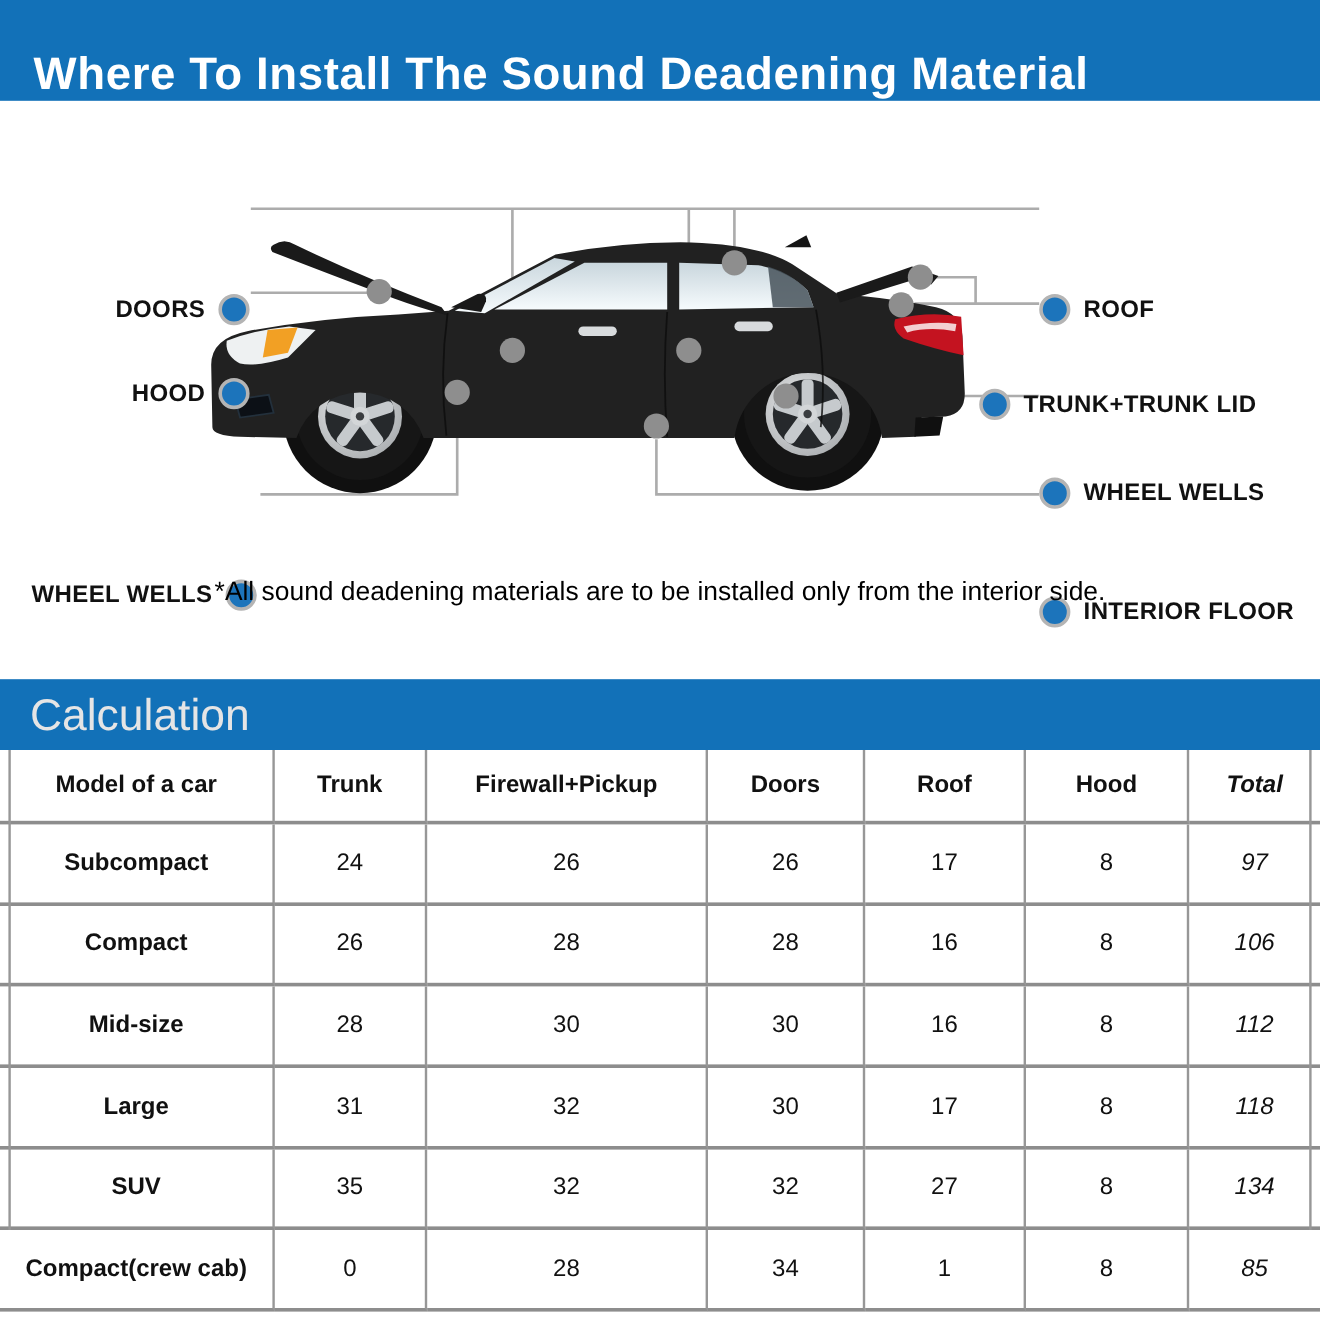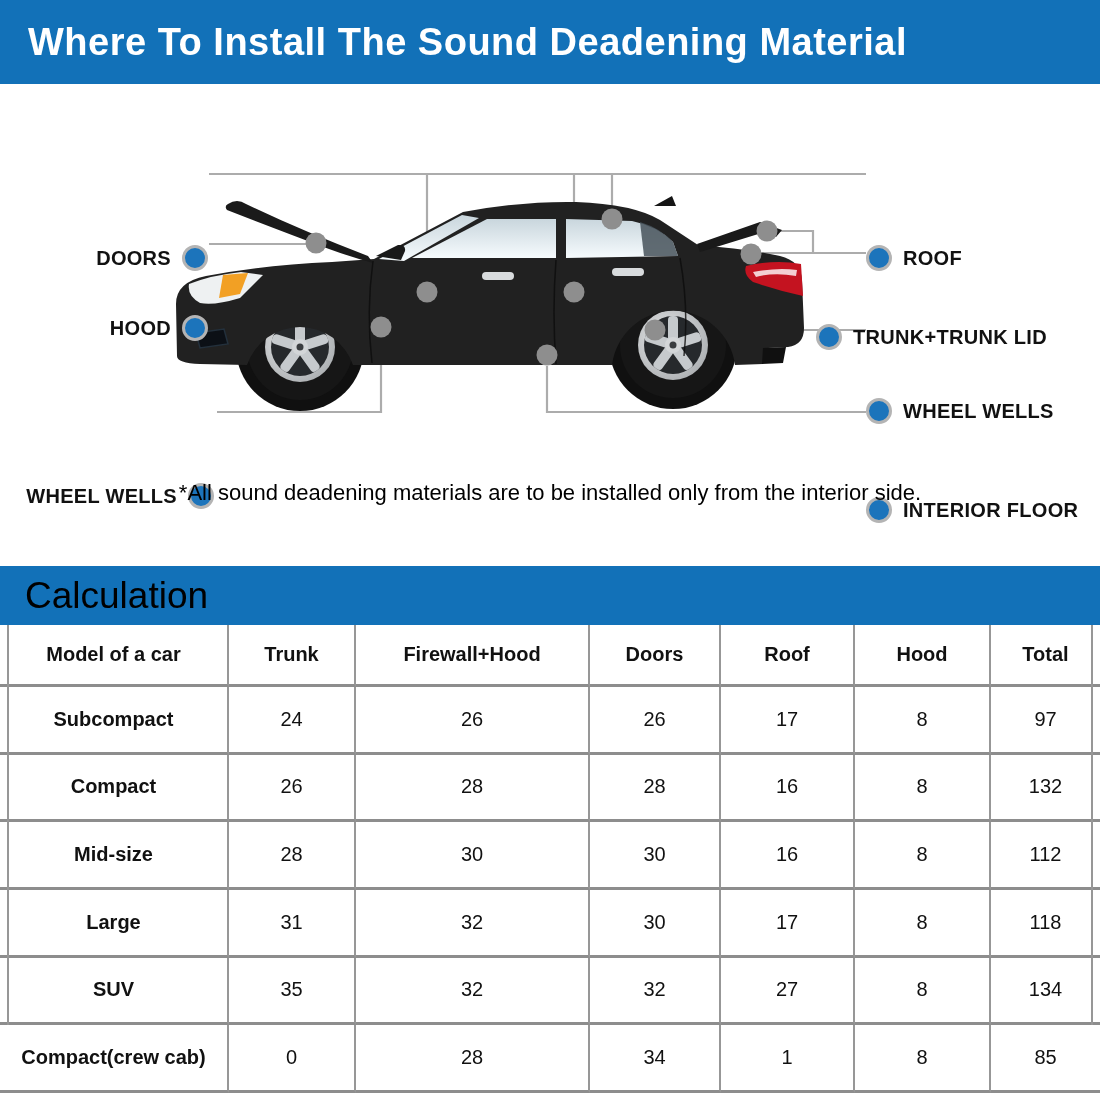--- a/index.html
+++ b/index.html
@@ -1,41 +1,41 @@
 <!DOCTYPE html>
 <html><head>
 <meta charset="utf-8">
 <style>
   html,body{margin:0;padding:0;background:#fff;}
   .page{position:relative;width:1100px;height:1100px;background:#fff;overflow:hidden;
         font-family:"Liberation Sans","DejaVu Sans",sans-serif;color:#111;}
   
   .banner{position:absolute;left:0;top:0;width:1100px;height:84px;background:#1271b8;
-          display:flex;align-items:center;padding-left:28px;box-sizing:border-box;}
+          display:flex;align-items:flex-end;padding-left:28px;box-sizing:border-box;}
   .banner h1{margin:0;font-size:38px;font-weight:bold;color:#fff;letter-spacing:.5px;}
   
   .figure{position:absolute;left:0;top:84px;width:1100px;height:440px;}
   .figure svg{position:absolute;left:0;top:0;}
   .lbl{position:absolute;display:flex;align-items:center;gap:11px;height:26px;
        font-size:20px;font-weight:bold;letter-spacing:.3px;white-space:nowrap;}
   .dot{width:20px;height:20px;border-radius:50%;background:#1c74bb;border:3px solid #b4b4b4;box-sizing:content-box;flex:0 0 auto;}
   .note{position:absolute;left:0;top:396px;width:1100px;text-align:center;font-size:22px;color:#000;}
   
   .calcbar{position:absolute;left:0;top:566px;width:1100px;height:59px;background:#1271b8;
-           display:flex;align-items:flex-start;padding-left:25px;box-sizing:border-box;color:#000000;}
+           display:flex;align-items:flex-start;padding-left:25px;box-sizing:border-box;color:#e5e5e5;}
   .calcbar .big{font-size:37px;line-height:59px;}
   .calcbar .sub{font-size:23px;margin-left:22px;}
   
   .tbl{position:absolute;left:0;top:625px;width:1100px;height:468px;display:grid;
        grid-template-columns:229px 127px 234px 131px 134px 136px 109px;
        grid-template-rows:62px repeat(6,1fr);}
   .row{display:contents;}
   .cell{display:flex;align-items:center;justify-content:center;font-size:20px;
         border-right:2px solid #979797;border-bottom:3px solid #8d8d8d;box-sizing:border-box;}
-  .cell.lastcol{border-right:none;}
+  .cell.lastcol{border-right:none;font-style:italic;}
   .cell.hd,.cell.model{font-weight:bold;}
   .vline{position:absolute;top:625px;height:400px;width:2px;background:#979797;}
   .vline.l{left:7px;} .vline.r{left:1091px;}
 </style>
 </head>
 <body>
 
 <div class="page">
 
   <div class="banner">
@@ -176,21 +176,21 @@
   </div>
 
   <div class="calcbar">
     <span class="big">Calculation</span>
   </div>
 
   <div class="tbl">
     <div class="row">
       <div class="cell hd">Model of a car</div>
       <div class="cell hd">Trunk</div>
-      <div class="cell hd">Firewall+Hood</div>
+      <div class="cell hd">Firewall+Pickup</div>
       <div class="cell hd">Doors</div>
       <div class="cell hd">Roof</div>
       <div class="cell hd">Hood</div>
       <div class="cell hd lastcol">Total</div>
     </div>
     <div class="row">
       <div class="cell model">Subcompact</div>
       <div class="cell">24</div>
       <div class="cell">26</div>
       <div class="cell">26</div>
@@ -198,21 +198,21 @@
       <div class="cell">8</div>
       <div class="cell lastcol">97</div>
     </div>
     <div class="row">
       <div class="cell model">Compact</div>
       <div class="cell">26</div>
       <div class="cell">28</div>
       <div class="cell">28</div>
       <div class="cell">16</div>
       <div class="cell">8</div>
-      <div class="cell lastcol">132</div>
+      <div class="cell lastcol">106</div>
     </div>
     <div class="row">
       <div class="cell model">Mid-size</div>
       <div class="cell">28</div>
       <div class="cell">30</div>
       <div class="cell">30</div>
       <div class="cell">16</div>
       <div class="cell">8</div>
       <div class="cell lastcol">112</div>
     </div>

